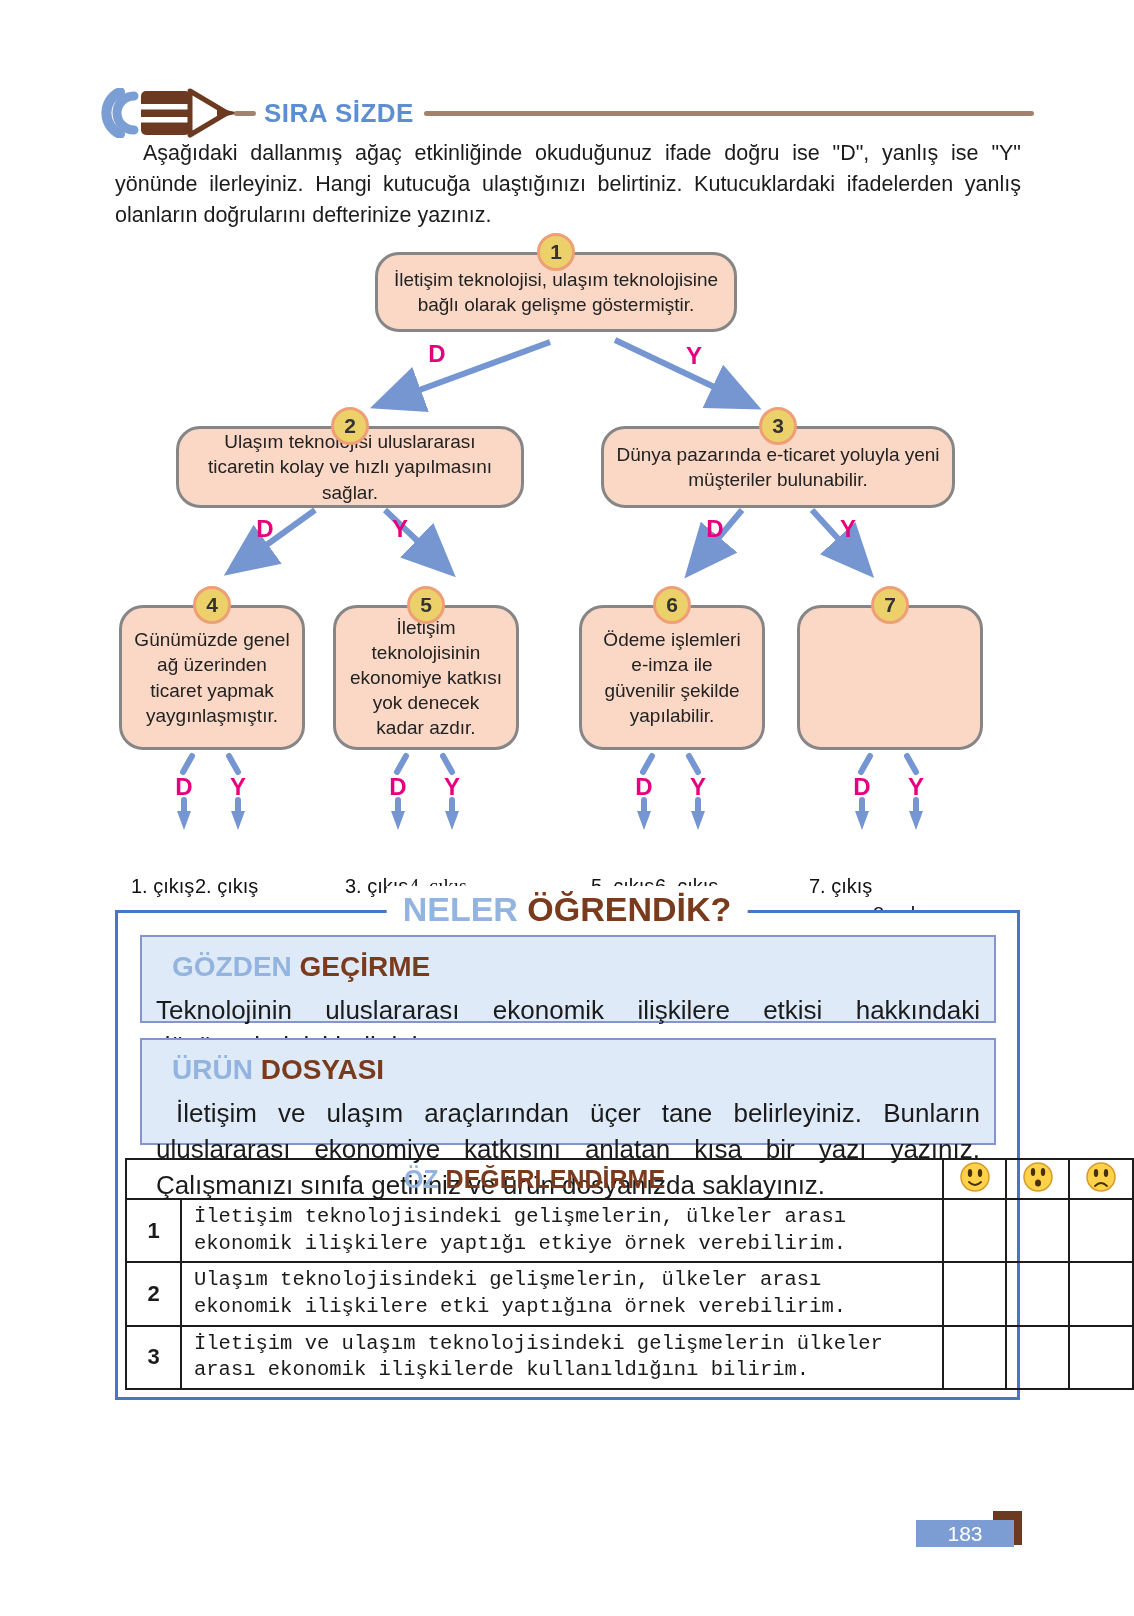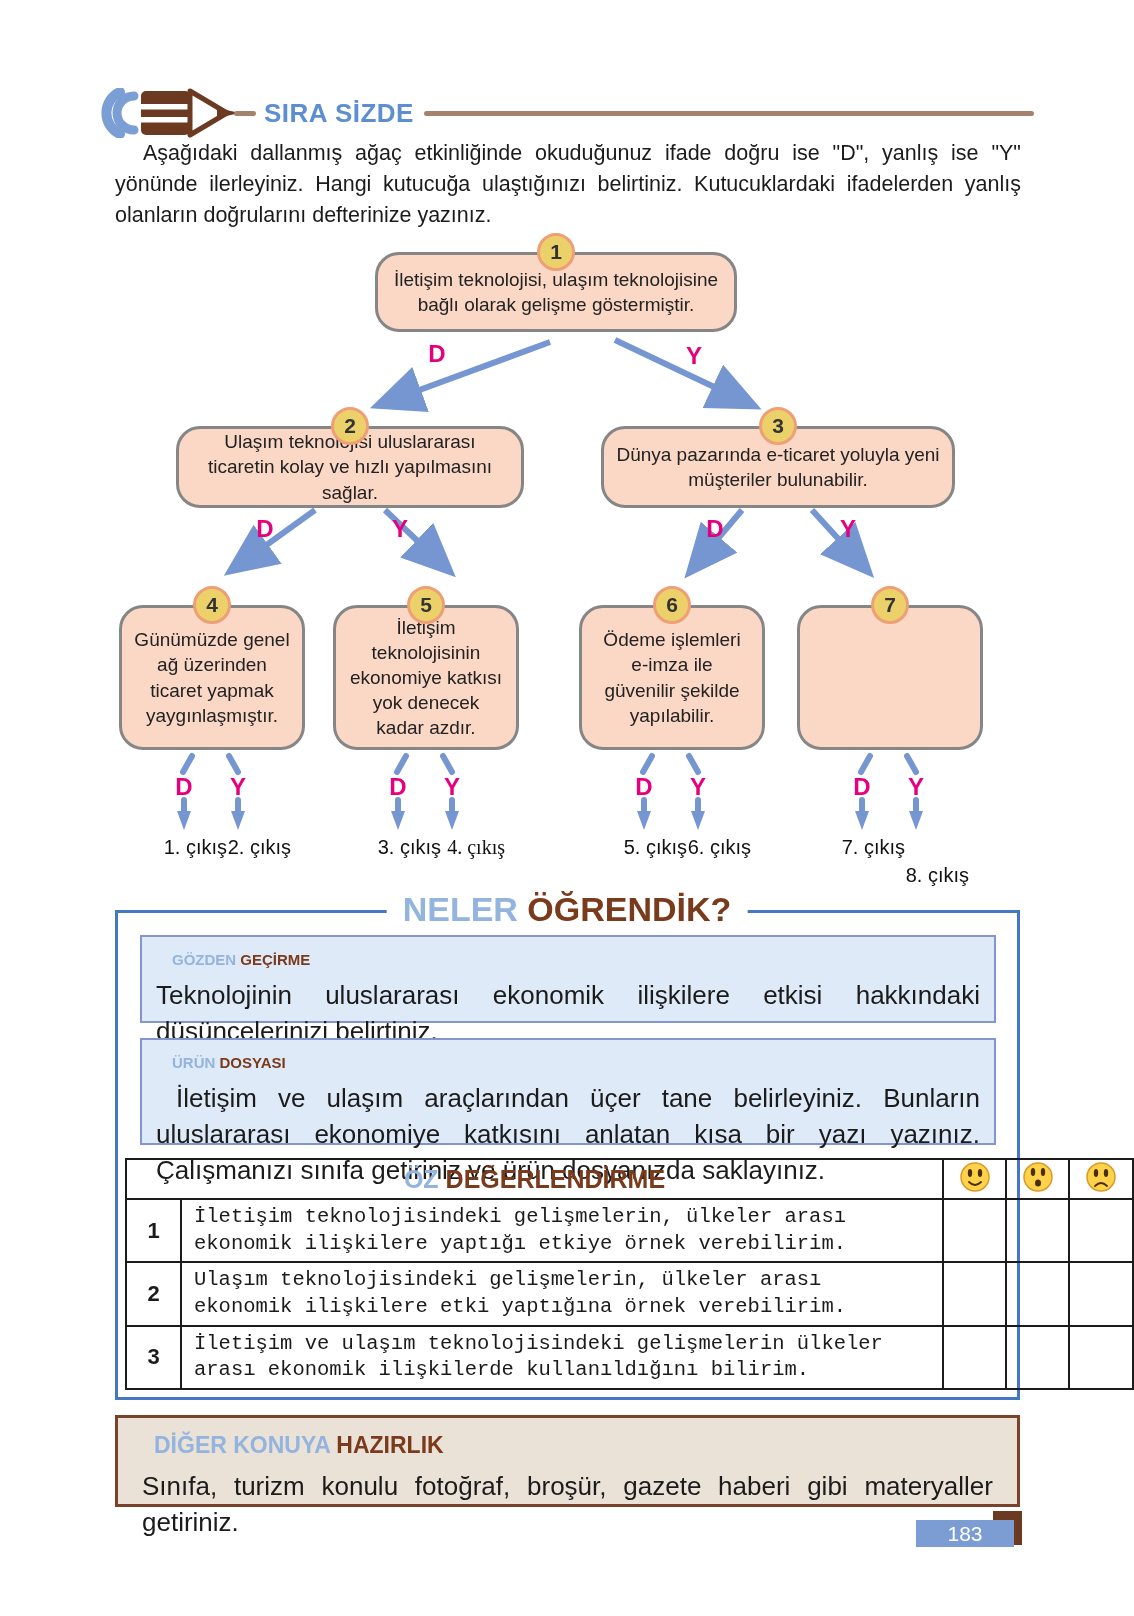--- a/index.html
+++ b/index.html
@@ -20,33 +20,33 @@
   .tree{position:absolute;left:0;top:215px;width:1134px;height:650px;}
   .tree-svg{position:absolute;left:0;top:0;}
   .node{position:absolute;background:#FBD8C6;border:3px solid #868686;border-radius:24px;
         display:flex;align-items:center;justify-content:center;text-align:center;
         font-size:19px;line-height:1.32;padding:6px 12px;box-sizing:border-box;color:#222;}
   .circle{position:absolute;top:-22px;left:50%;transform:translateX(-50%);
           width:38px;height:38px;border-radius:50%;background:#ECD16B;border:3px solid #EE9F76;
           display:flex;align-items:center;justify-content:center;
           font-weight:bold;font-size:21px;color:#333;box-sizing:border-box;}
   .dy{position:absolute;width:40px;text-align:center;color:#E6007E;font-weight:bold;font-size:24px;}
-  .exit{position:absolute;width:96px;text-align:right;font-size:20px;color:#111;}
+  .exit{position:absolute;width:96px;text-align:left;font-size:20px;color:#111;margin-top:39px;}
 
   
   .learn-box{position:absolute;left:115px;top:910px;width:905px;height:490px;
              border:3.5px solid #4477C4;box-sizing:border-box;background:#fff;}
   .learn-title{position:absolute;left:50%;top:886px;transform:translateX(-50%);
                background:#fff;padding:0 16px;height:46px;line-height:46px;
                font-size:34px;font-weight:bold;white-space:nowrap;z-index:2;}
   .t-blue{color:#92B4DE;}
   .t-brown{color:#7A3A1C;}
   .sub-box{position:absolute;background:#DFEAF8;border:2.5px solid #8296CB;box-sizing:border-box;
            padding:12px 14px 10px 14px;}
-  .sub-title{font-size:15px;font-weight:bold;margin:2px 0 10px 16px;}
+  .sub-title{font-size:28px;font-weight:bold;margin:2px 0 10px 16px;}
   .sub-body{font-size:26px;line-height:1.38;text-align:justify;margin:0;}
   .indent{text-indent:20px;}
 
   
   .eval{position:absolute;left:125px;top:1158px;border-collapse:collapse;table-layout:fixed;}
   .eval td{border:2.5px solid #1c1c1c;box-sizing:border-box;}
   .eval .hrow td{height:32px;}
   .eval .trow td{height:59px;}
   .ttl{text-align:center;font-size:25px;font-weight:bold;}
   .numc{text-align:center;font-size:22px;font-weight:bold;}
@@ -259,24 +259,17 @@
     <tr class="trow">
       <td class="numc">3</td>
       <td class="txtc">İletişim ve ulaşım teknolojisindeki gelişmelerin ülkeler arası ekonomik ilişkilerde kullanıldığını bilirim.</td>
       <td></td>
       <td></td>
       <td></td>
     </tr>
   </tbody>
     </table>
 
-  <div class="prep">
-    <div class="sub-title">
-      <span class="t-blue">DİĞER KONUYA</span>
-      <span class="t-brown">HAZIRLIK</span>
-    </div>
-    <p class="sub-body">Sınıfa, turizm konulu fotoğraf, broşür, gazete haberi gibi materyaller getiriniz.</p>
-  </div>
 
   <div class="pn-brown"></div>
   <div class="pn-blue">183</div>
 
 </div>
 
 </body></html>

